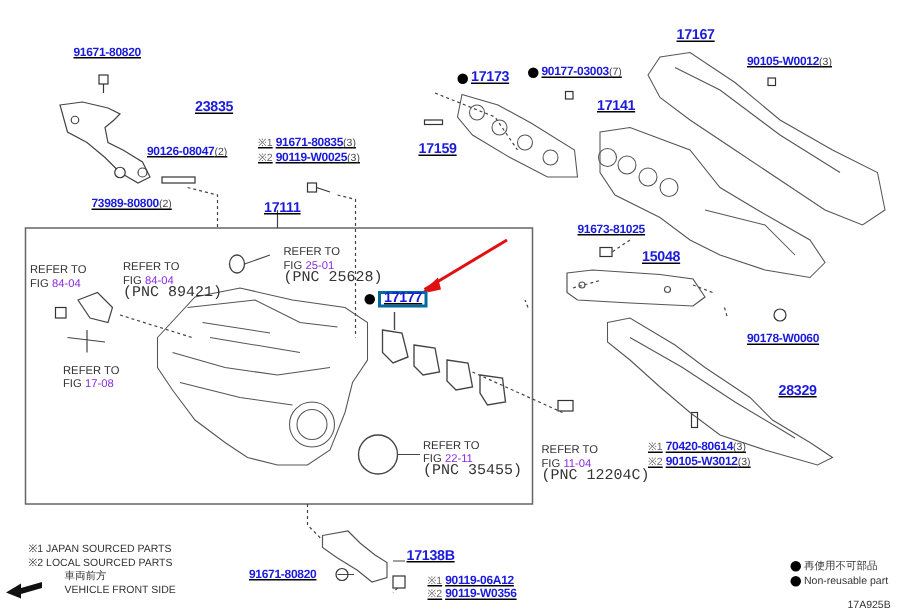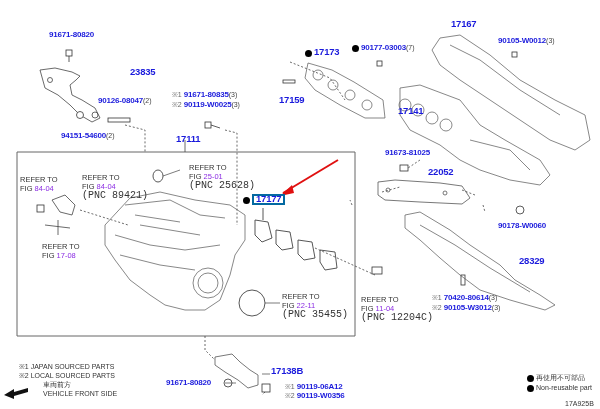--- a/index.html
+++ b/index.html
@@ -1,18 +1,18 @@
 <!DOCTYPE html>
 <html><head>
 <meta charset="utf-8">
 <style>
   html,body{margin:0;padding:0;background:#fff;}
   body{width:600px;height:409px;position:relative;overflow:hidden;font-family:"Liberation Sans",sans-serif;}
   svg.art{position:absolute;left:0;top:0;width:600px;height:409px;}
-  .lbl{position:absolute;font-family:"Liberation Sans",sans-serif;font-size:7px;line-height:8px;white-space:nowrap;}
+  .lbl{position:absolute;font-family:"Liberation Sans",sans-serif;font-size:7px;line-height:8px;white-space:nowrap;text-decoration:underline;}
   .pn{color:#1a1adc;font-weight:bold;font-size:8px;letter-spacing:-0.2px;cursor:pointer;}
   .pn.big{font-size:9.5px;}
   .qty{color:#444;font-weight:normal;font-size:7px;}
   .mk{color:#666;font-size:7px;margin-right:2px;}
   .ref{position:absolute;font-size:7.5px;line-height:9px;color:#333;white-space:nowrap;}
   .ref .fig{color:#8a2be2;font-weight:normal;cursor:pointer;}
   .ref .pnc{font-family:"Liberation Mono",monospace;font-size:10px;color:#333;}
   .dot{display:inline-block;width:7px;height:7px;border-radius:50%;background:#000;vertical-align:middle;margin-right:2px;}
   .note{position:absolute;font-size:7px;line-height:9px;color:#333;white-space:nowrap;}
   .hl{position:absolute;border:2px solid #0369a1;padding:0 2px;background:#fff;}
@@ -136,33 +136,33 @@
   </g>
   <line x1="236" y1="383" x2="225" y2="383" stroke="#444" stroke-width="0.7"></line>
   <line x1="270" y1="374" x2="262" y2="374" stroke="#444" stroke-width="0.7"></line>
 
   <polygon points="4,395 14,389 14,392 28,388 28,392 14,396 14,399" fill="#111"></polygon>
 </svg>
 
 <div class="lbl" style="left:49px;top:31px;"><span class="pn">91671-80820</span></div>
 <div class="lbl" style="left:94px;top:68px;margin-left:36px;"><span class="pn big">23835</span></div>
 <div class="lbl" style="left:98px;top:97px;"><span class="pn">90126-08047</span><span class="qty">(2)</span></div>
-<div class="lbl" style="left:61px;top:132px;"><span class="pn">94151-54600</span><span class="qty">(2)</span></div>
+<div class="lbl" style="left:61px;top:132px;"><span class="pn">73989-80800</span><span class="qty">(2)</span></div>
 <div class="lbl" style="left:172px;top:91px;"><span class="mk">※1</span><span class="pn">91671-80835</span><span class="qty">(3)</span></div>
 <div class="lbl" style="left:172px;top:101px;"><span class="mk">※2</span><span class="pn">90119-W0025</span><span class="qty">(3)</span></div>
 <div class="lbl" style="left:176px;top:135px;"><span class="pn big">17111</span></div>
 <div class="lbl" style="left:305px;top:48px;"><span class="dot"></span><span class="pn big">17173</span></div>
 <div class="lbl" style="left:279px;top:96px;"><span class="pn big">17159</span></div>
 <div class="lbl" style="left:352px;top:44px;"><span class="dot"></span><span class="pn">90177-03003</span><span class="qty">(7)</span></div>
-<div class="lbl" style="left:398px;top:67px;margin-top:40px;"><span class="pn big">17141</span></div>
+<div class="lbl" style="left:398px;top:67px;"><span class="pn big">17141</span></div>
 <div class="lbl" style="left:451px;top:20px;"><span class="pn big">17167</span></div>
 <div class="lbl" style="left:498px;top:37px;"><span class="pn">90105-W0012</span><span class="qty">(3)</span></div>
 <div class="lbl" style="left:243px;top:195px;"><span class="dot"></span><span class="hl" style="position:relative;"><span class="pn big">17177</span></span></div>
 <div class="lbl" style="left:385px;top:149px;"><span class="pn">91673-81025</span></div>
-<div class="lbl" style="left:428px;top:168px;"><span class="pn big">22052</span></div>
+<div class="lbl" style="left:428px;top:168px;"><span class="pn big">15048</span></div>
 <div class="lbl" style="left:498px;top:222px;"><span class="pn">90178-W0060</span></div>
 <div class="lbl" style="left:519px;top:257px;"><span class="pn big">28329</span></div>
 <div class="lbl" style="left:432px;top:294px;"><span class="mk">※1</span><span class="pn">70420-80614</span><span class="qty">(3)</span></div>
 <div class="lbl" style="left:432px;top:304px;"><span class="mk">※2</span><span class="pn">90105-W3012</span><span class="qty">(3)</span></div>
 <div class="lbl" style="left:271px;top:367px;"><span class="pn big">17138B</span></div>
 <div class="lbl" style="left:166px;top:379px;"><span class="pn">91671-80820</span></div>
 <div class="lbl" style="left:285px;top:383px;"><span class="mk">※1</span><span class="pn">90119-06A12</span></div>
 <div class="lbl" style="left:285px;top:392px;"><span class="mk">※2</span><span class="pn">90119-W0356</span></div>
 
 <div class="ref" style="left:20px;top:175px;">

